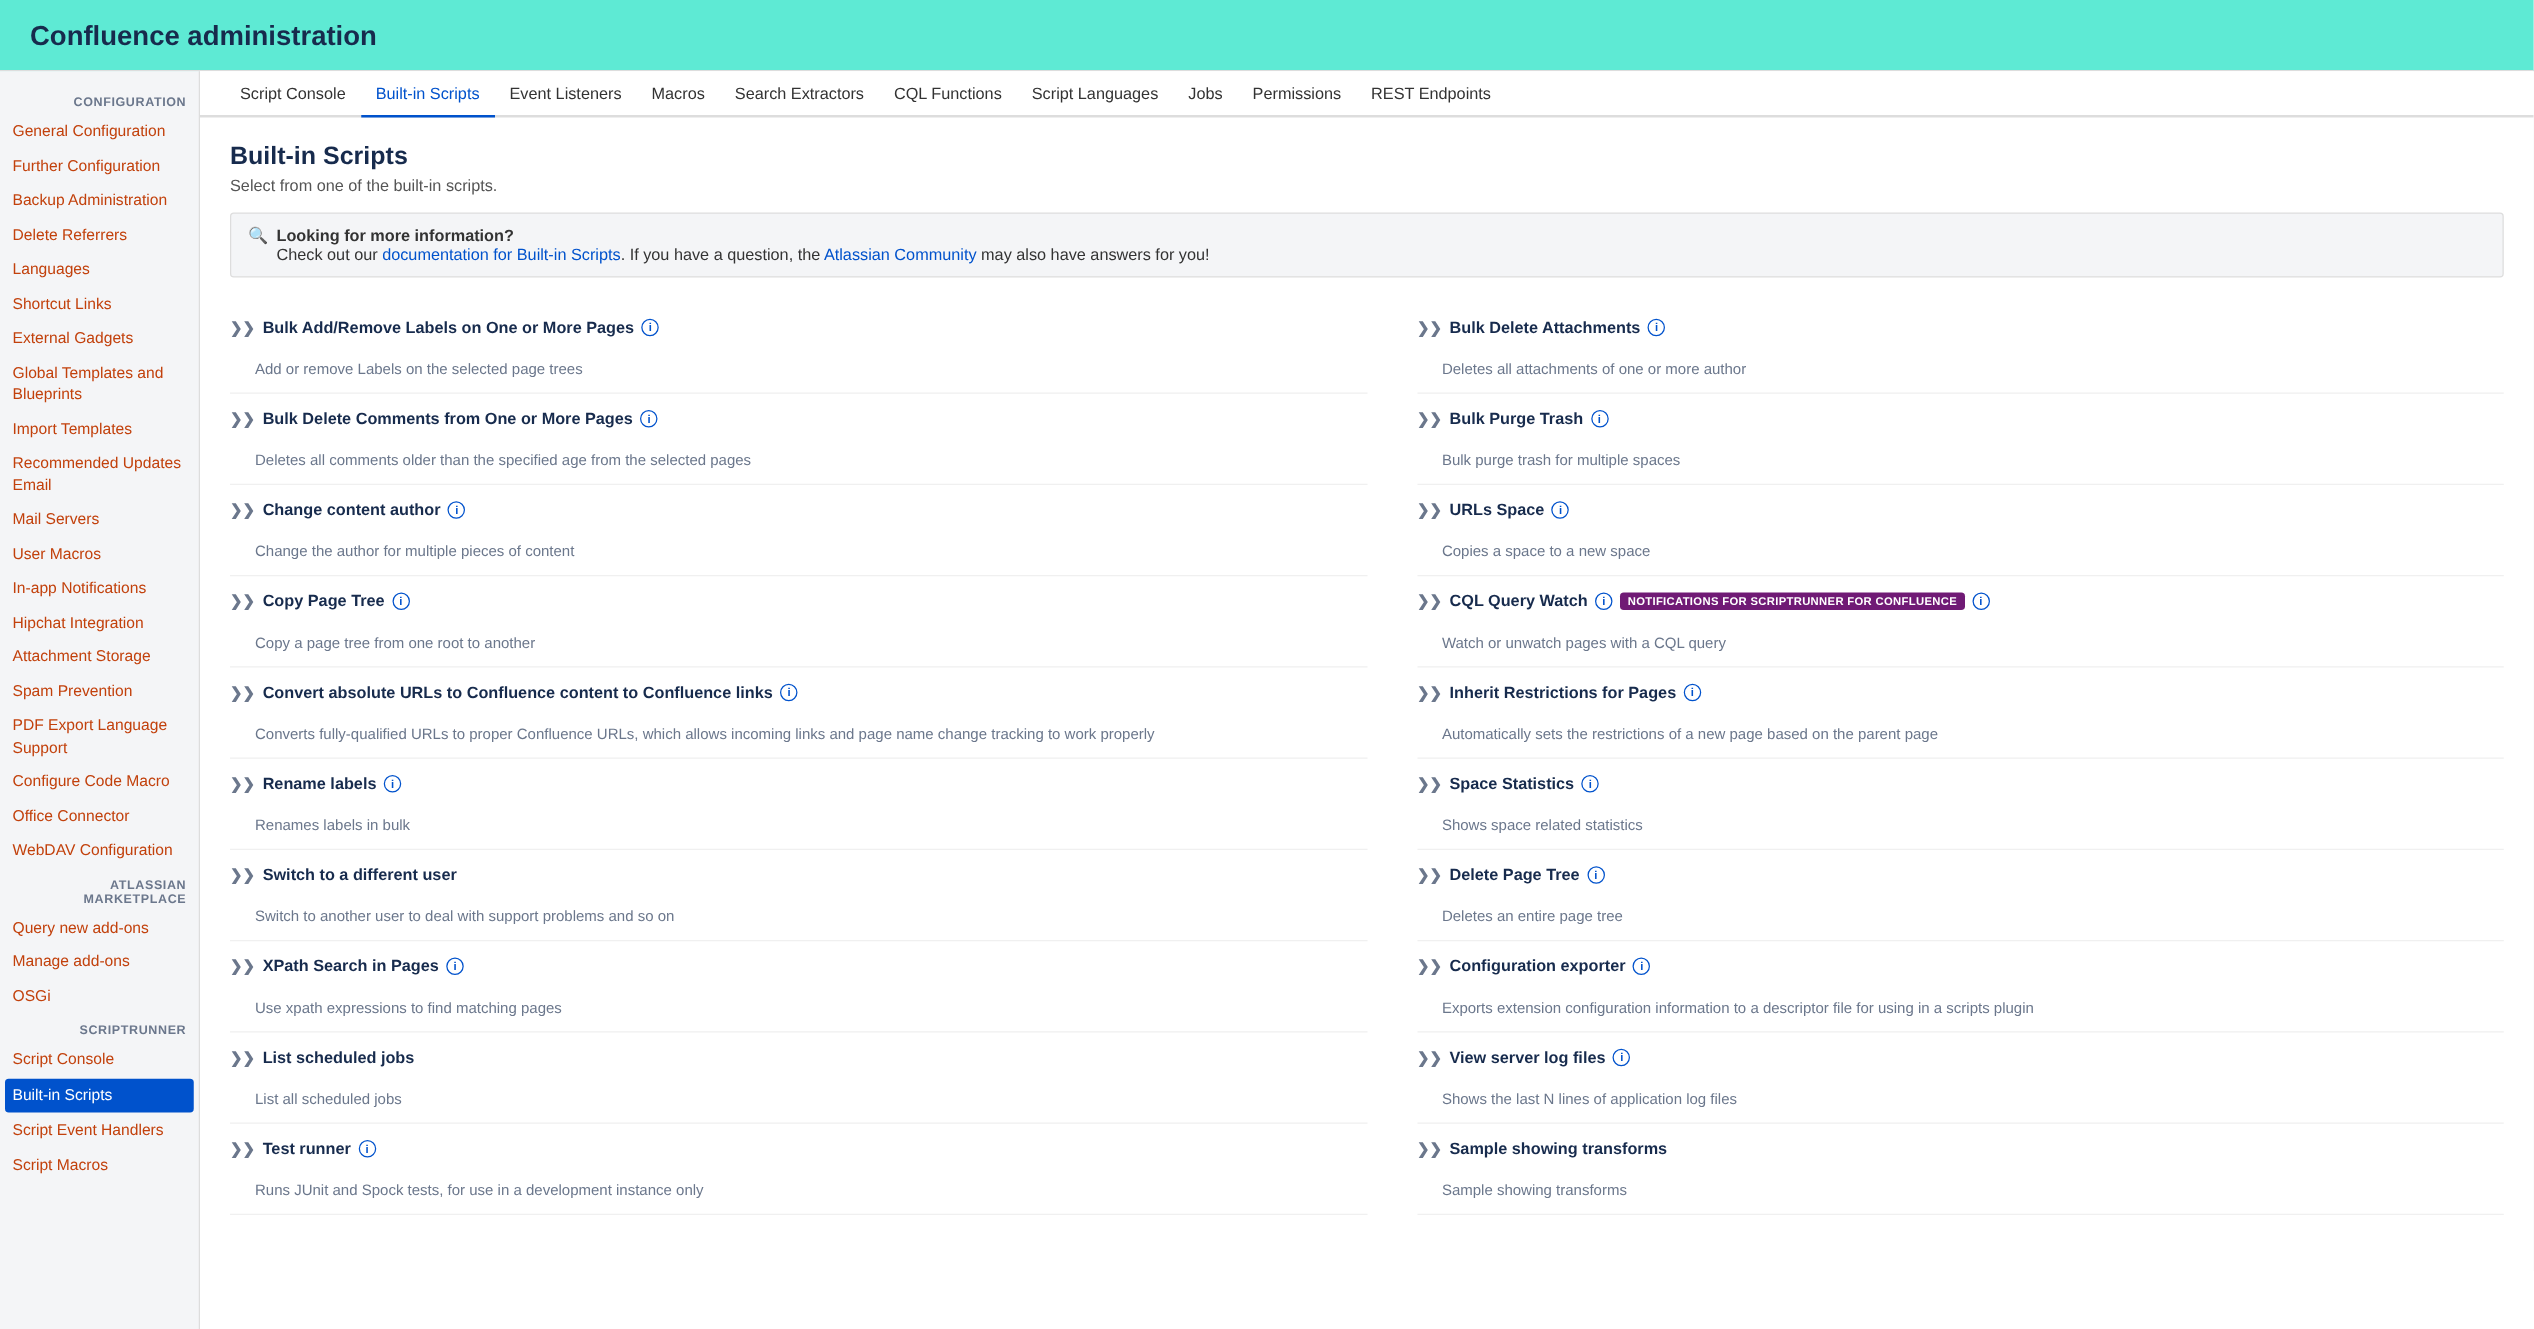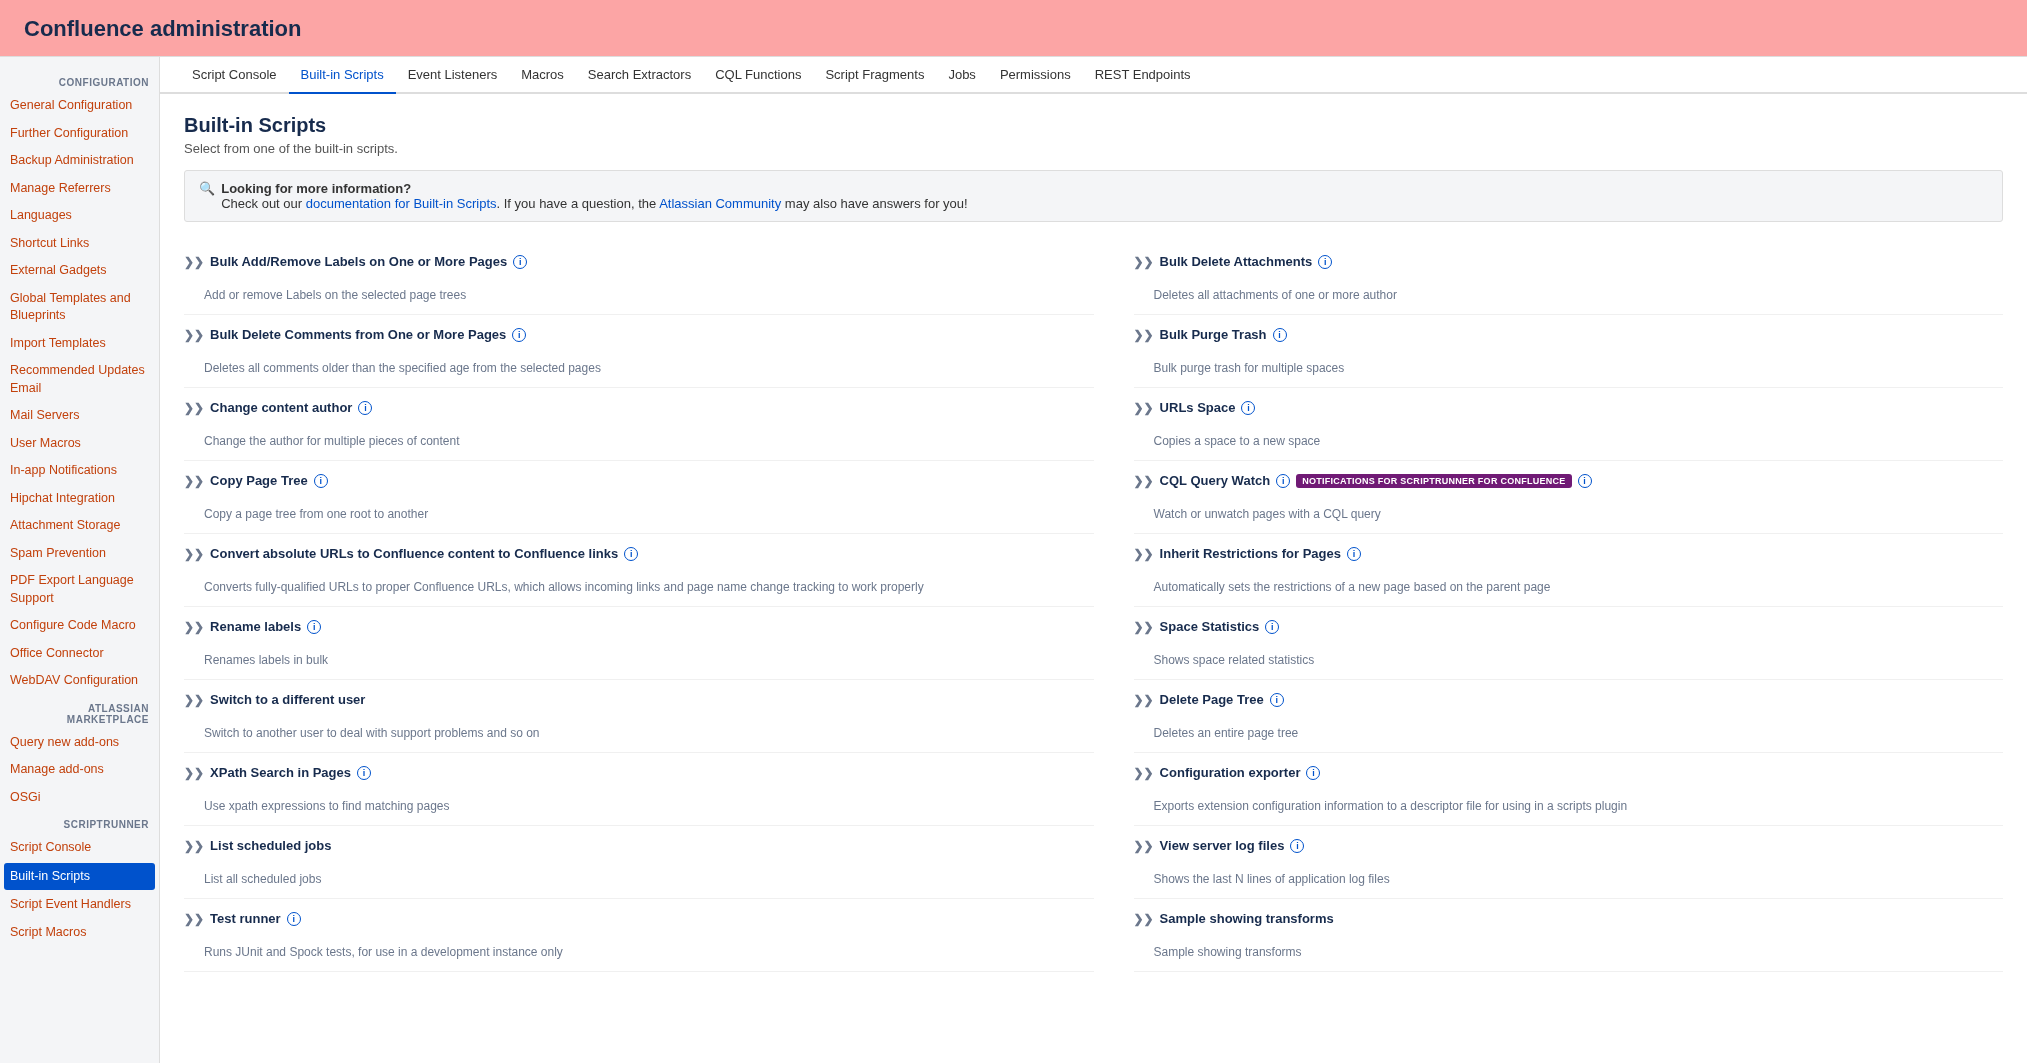--- a/index.html
+++ b/index.html
@@ -1,19 +1,19 @@
 <!DOCTYPE html>
 <html><head>
   <meta charset="utf-8">
   <style>
     * { box-sizing: border-box; margin: 0; padding: 0; }
     body { font-family: -apple-system, BlinkMacSystemFont, "Segoe UI", Arial, sans-serif; font-size: 13px; color: #333; background: #f4f5f7; }
 
     .page-header {
-      background: #fca5a5;
+      background: #5eead4;
       padding: 16px 24px 14px 24px;
       border-bottom: 1px solid #ddd;
     }
     .page-header h1 {
       font-size: 22px;
       font-weight: 600;
       color: #172B4D;
     }
 
     .layout {
@@ -202,21 +202,21 @@
   </div>
 </div>
 
 <div class="layout">
   <div class="sidebar">
 
   <div class="sidebar-section-label">CONFIGURATION</div>
       <div class="sidebar-item">General Configuration</div>
       <div class="sidebar-item">Further Configuration</div>
       <div class="sidebar-item">Backup Administration</div>
-      <div class="sidebar-item">Manage Referrers</div>
+      <div class="sidebar-item">Delete Referrers</div>
       <div class="sidebar-item">Languages</div>
       <div class="sidebar-item">Shortcut Links</div>
       <div class="sidebar-item">External Gadgets</div>
       <div class="sidebar-item">Global Templates and Blueprints</div>
       <div class="sidebar-item">Import Templates</div>
       <div class="sidebar-item">Recommended Updates Email</div>
       <div class="sidebar-item">Mail Servers</div>
       <div class="sidebar-item">User Macros</div>
       <div class="sidebar-item">In-app Notifications</div>
       <div class="sidebar-item">Hipchat Integration</div>
@@ -239,21 +239,21 @@
 
   <div class="main-content">
     <div class="tabs">
 
     <div class="tab-item">Script Console</div>
         <div class="tab-item active">Built-in Scripts</div>
         <div class="tab-item">Event Listeners</div>
         <div class="tab-item">Macros</div>
         <div class="tab-item">Search Extractors</div>
         <div class="tab-item">CQL Functions</div>
-        <div class="tab-item">Script Fragments</div>
+        <div class="tab-item">Script Languages</div>
         <div class="tab-item">Jobs</div>
         <div class="tab-item">Permissions</div>
         <div class="tab-item">REST Endpoints</div>
       </div>
 
     <div class="content-area">
       <div class="content-title">Built-in Scripts</div>
       <div class="content-subtitle">Select from one of the built-in scripts.</div>
 
       <div class="info-box">

